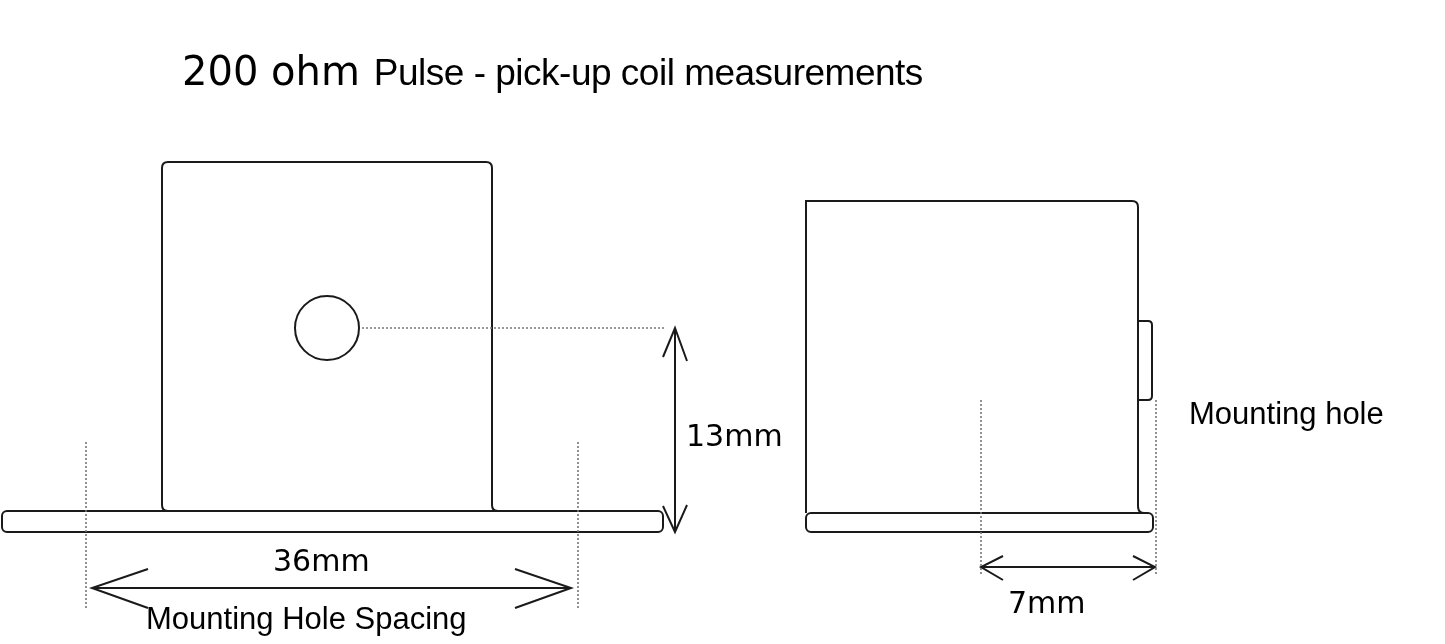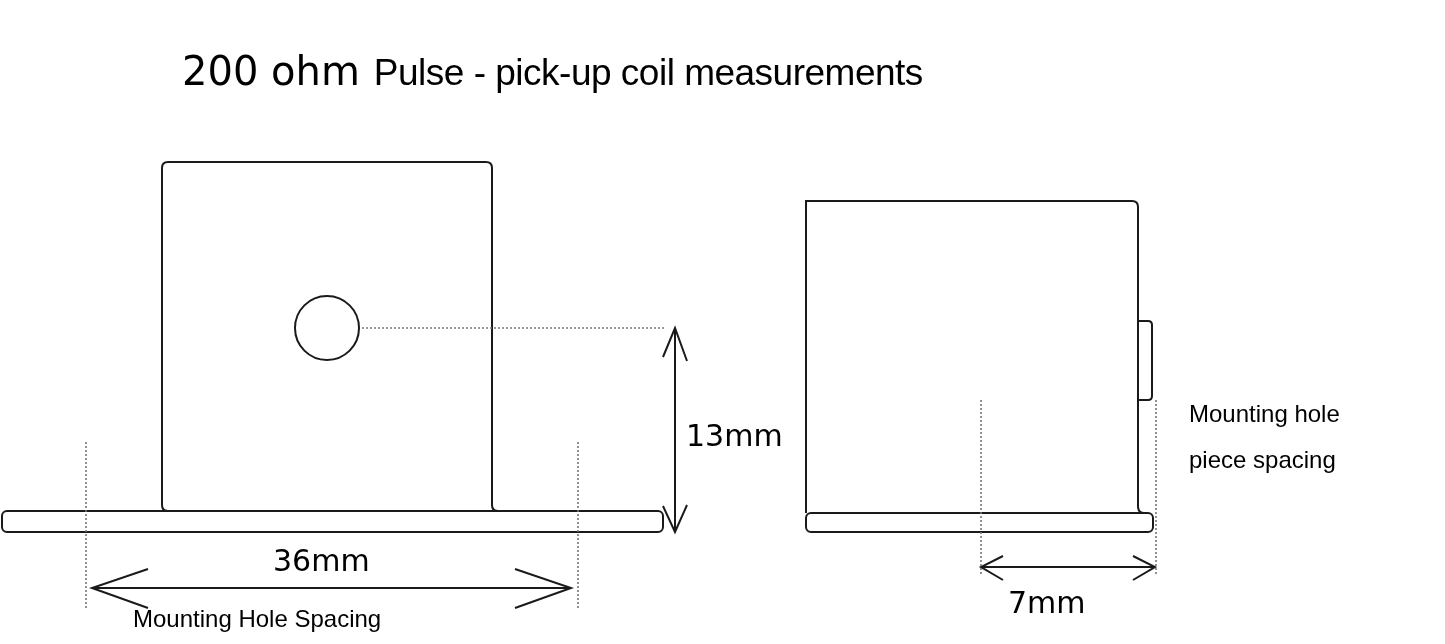--- a/index.html
+++ b/index.html
@@ -3,21 +3,21 @@
 <meta charset="utf-8">
 <style>
   html, body { margin:0; padding:0; background:#ffffff; }
   body { width:1445px; height:644px; position:relative; overflow:hidden; }
   .title-wrap { position:absolute; left:182px; top:48px; white-space:nowrap; color:#000; }
   .title-a { font-family:"DejaVu Sans", sans-serif; font-size:40px;margin-top:48px; }
   .title-b { font-family:Liberation Sans, sans-serif; font-size:37px; margin-left:14px; letter-spacing:-0.5px; }
   svg.diagram { position:absolute; left:0; top:0; }
   .lbl { position:absolute; color:#000; white-space:nowrap; }
   .dim-big { font-family:"DejaVu Sans", sans-serif; font-size:30px; }
-  .note { font-family:"Liberation Sans", sans-serif; font-size:24px; line-height:46px; }
+  .note { font-family:"Liberation Sans", sans-serif; font-size:31px; line-height:46px;text-align:center; }
 </style>
 </head>
 <body>
 
 <div class="title-wrap">
   <span class="title-a">200 ohm</span><span class="title-b">Pulse - pick-up coil measurements</span>
 </div>
 
 <svg class="diagram" width="1445" height="644" viewBox="0 0 1445 644" xmlns="http://www.w3.org/2000/svg">
   <g fill="none" stroke="#1a1a1a" stroke-width="2">
@@ -57,19 +57,18 @@
     <line x1="362" y1="328" x2="664" y2="328"></line>
     <line x1="86" y1="442" x2="86" y2="608"></line>
     <line x1="578" y1="442" x2="578" y2="608"></line>
     <line x1="981" y1="400" x2="981" y2="575"></line>
     <line x1="1156" y1="400" x2="1156" y2="575"></line>
   </g>
 </svg>
 
 <div class="lbl dim-big" style="left:686px; top:418px;">13mm</div>
 <div class="lbl dim-big" style="left:273px; top:543px;">36mm</div>
-<div class="lbl note" style="left:133px; top:596px;">Mounting Hole Spacing</div>
+<div class="lbl note" style="left:146px; top:596px;">Mounting Hole Spacing</div>
 
 <div class="lbl dim-big" style="left:1008px; top:585px;">7mm</div>
 <div class="lbl note" style="left:1189px; top:391px;">
   <div>Mounting hole</div>
-  <div>piece spacing</div>
 </div>
 
 </body></html>

